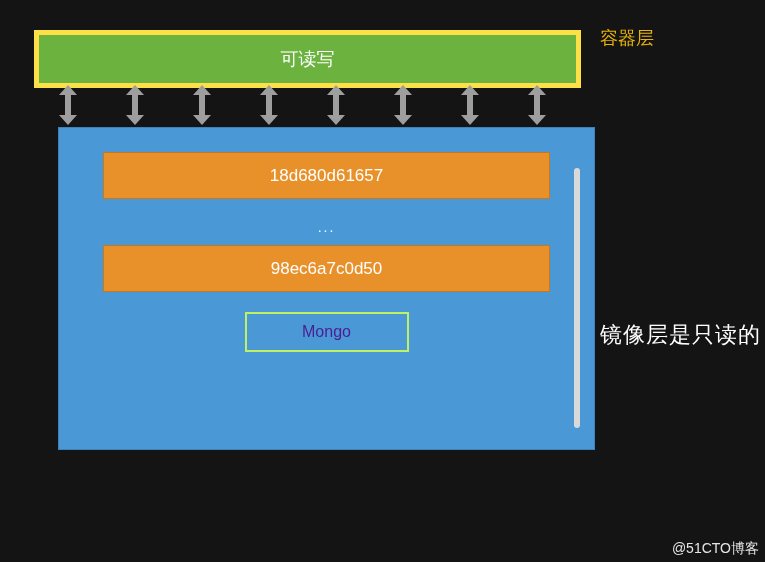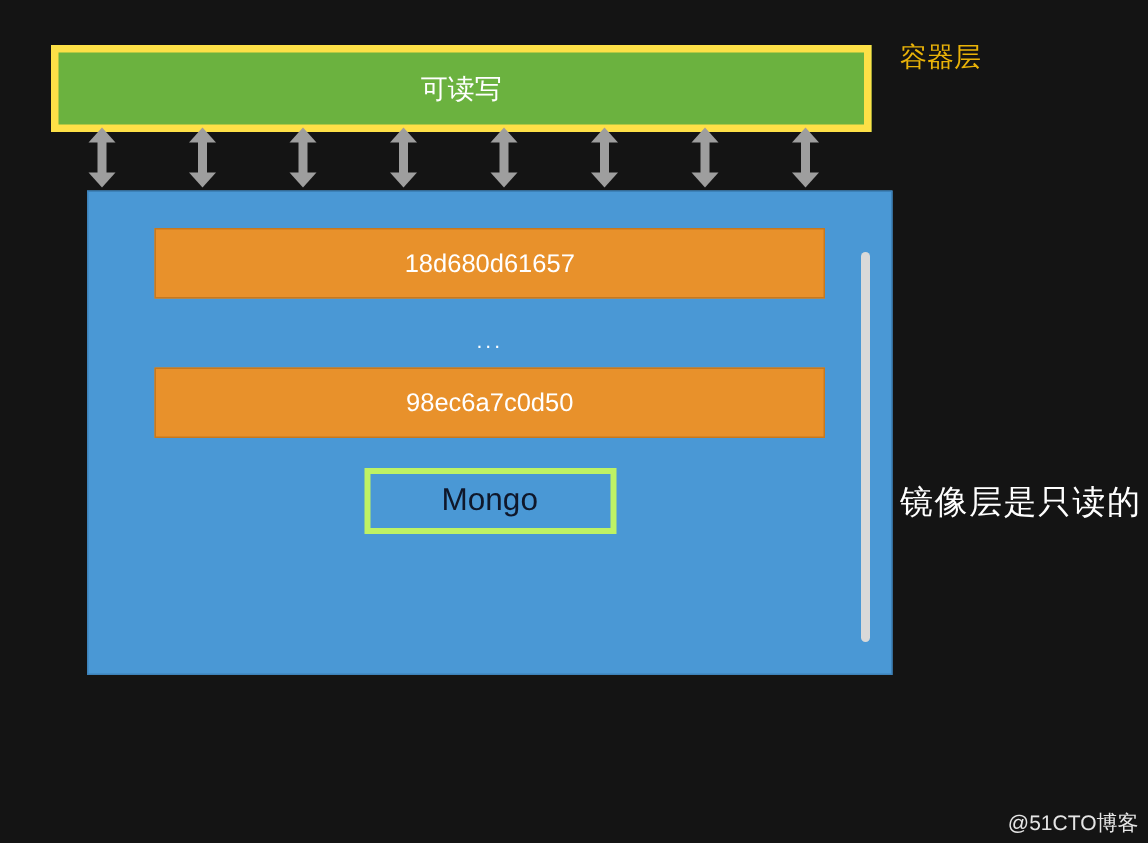--- a/index.html
+++ b/index.html
@@ -103,26 +103,26 @@
     text-align: center;
     color: #fff;
     font-size: 14px;
     margin: 18px 0 10px 0;
     letter-spacing: 2px;
   }
   .mongo-box {
     width: 160px;
     height: 36px;
     margin: 10px auto 0 auto;
-    border: 4px solid #bef264;
+    border: 2px solid #bef264;
     display: flex;
     align-items: center;
     justify-content: center;
-    color: #0f172a;
-    font-size: 21px;
+    color: #4c1d95;
+    font-size: 16px;
     background: transparent;
   }
   .scrollbar {
     position: absolute;
     right: 14px;
     top: 40px;
     width: 6px;
     height: 260px;
     background: #d9d9d9;
     border-radius: 3px;

